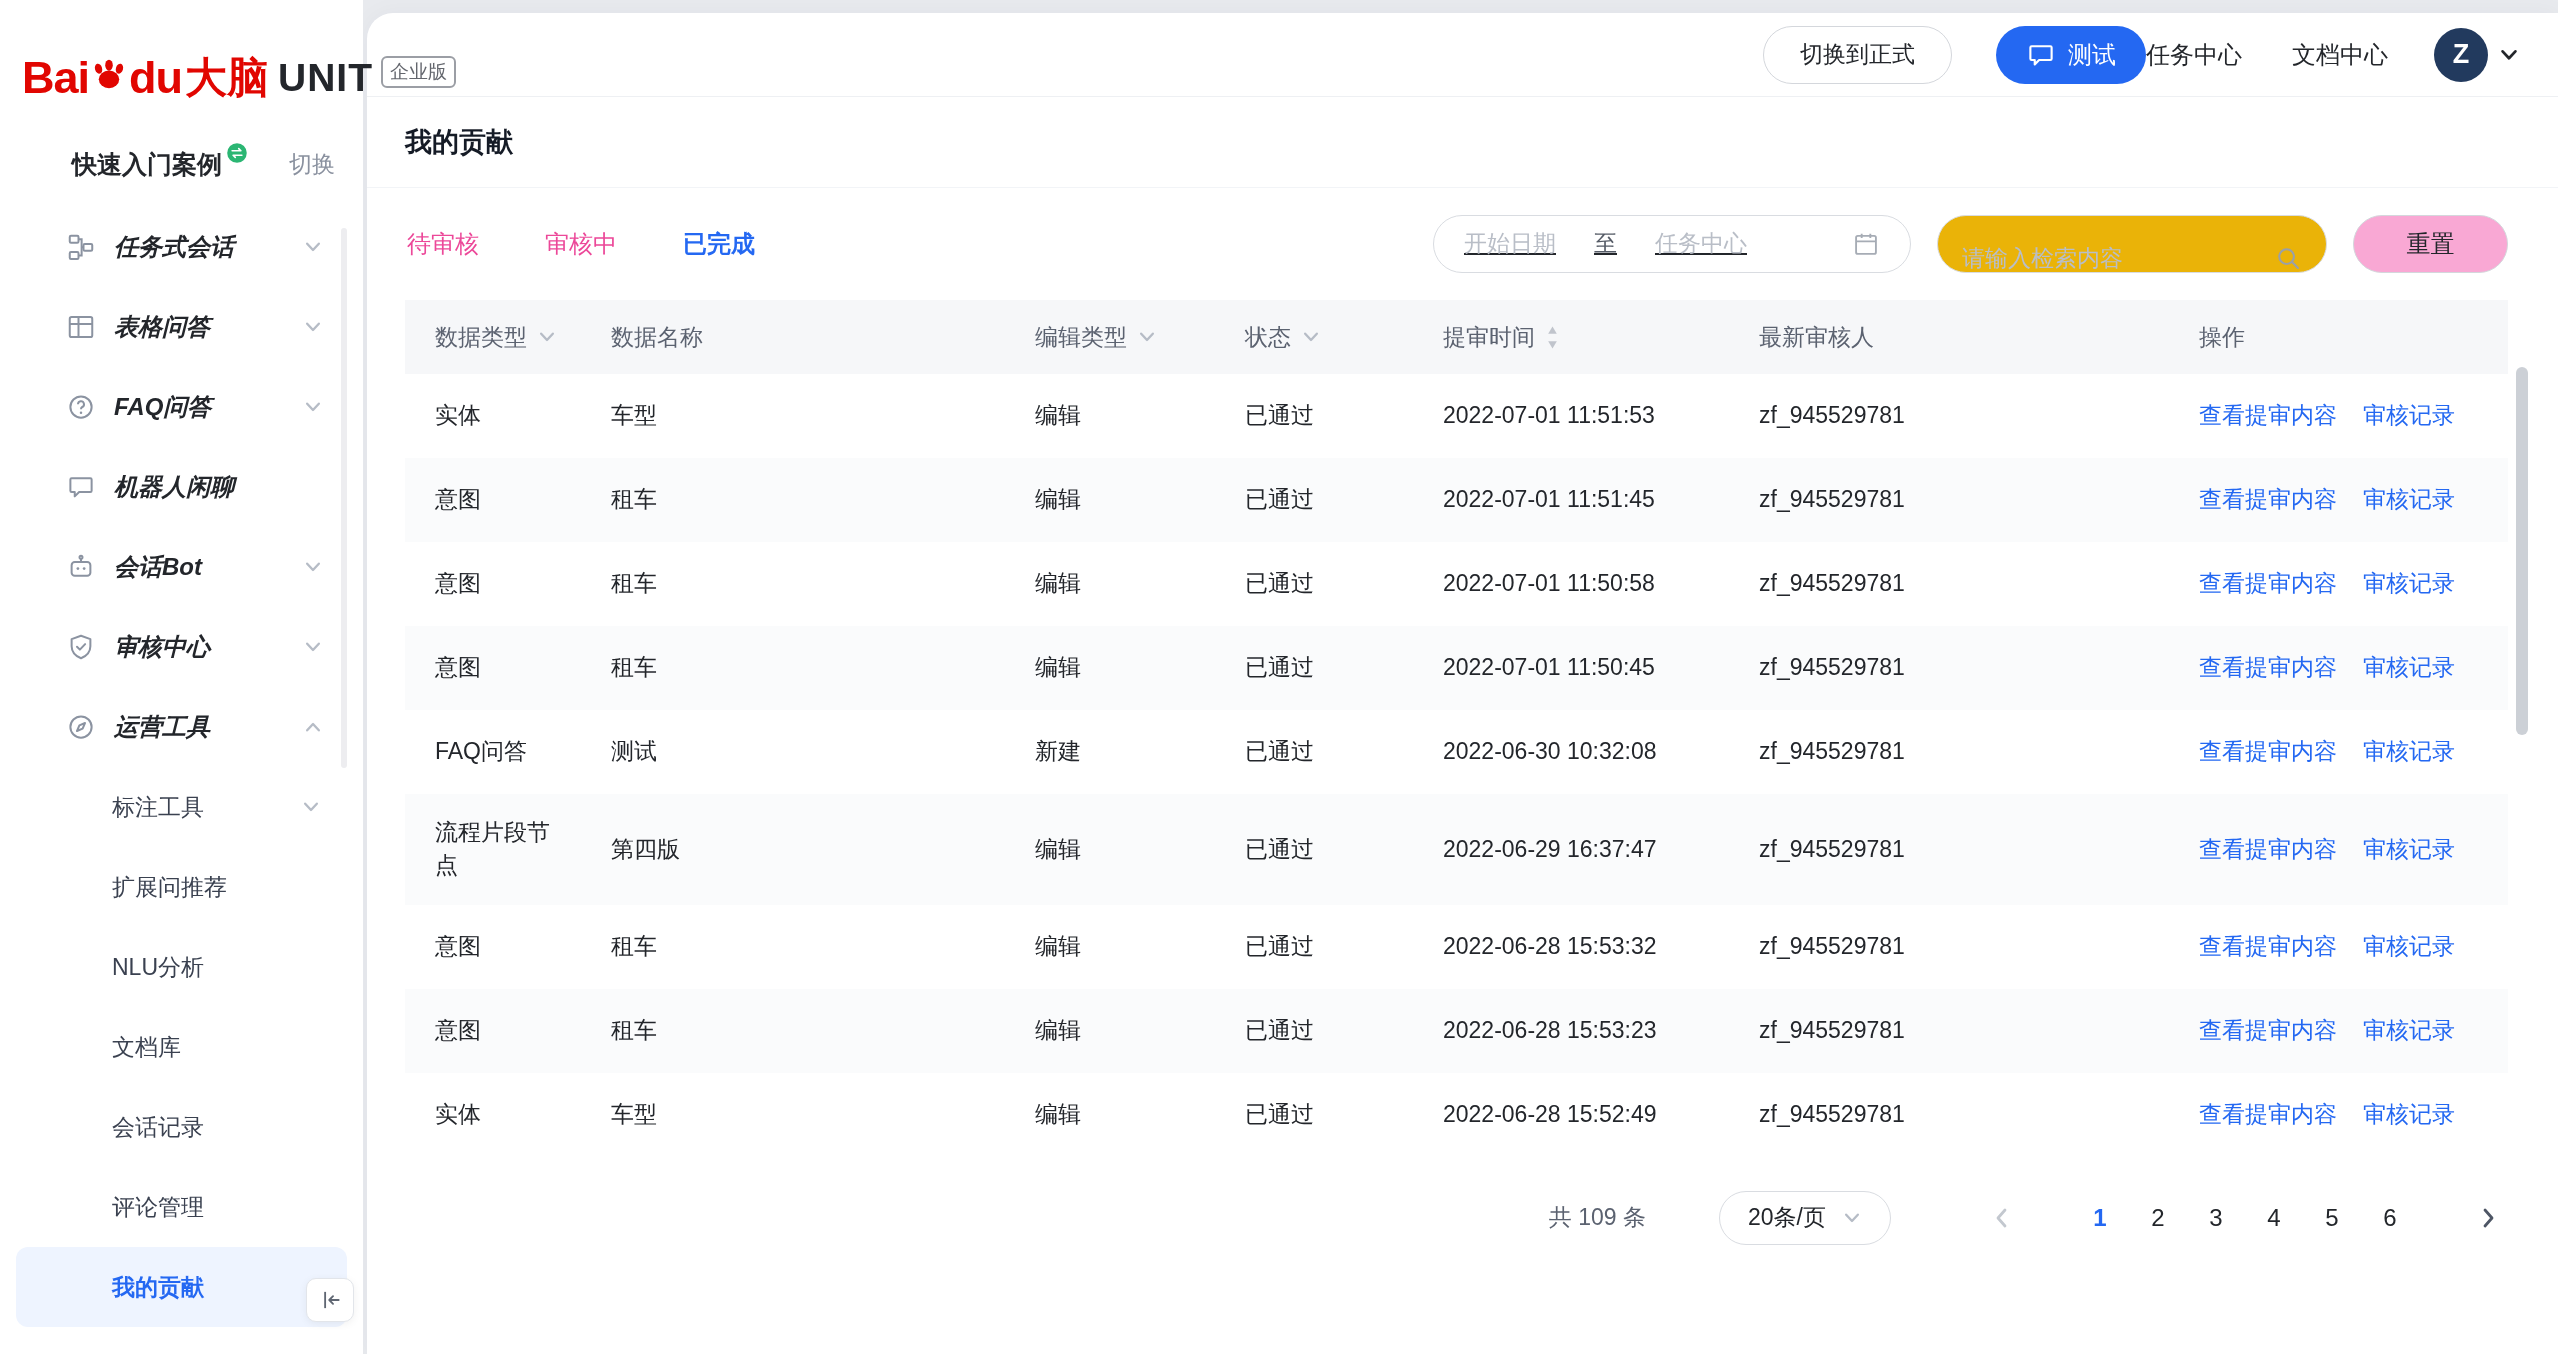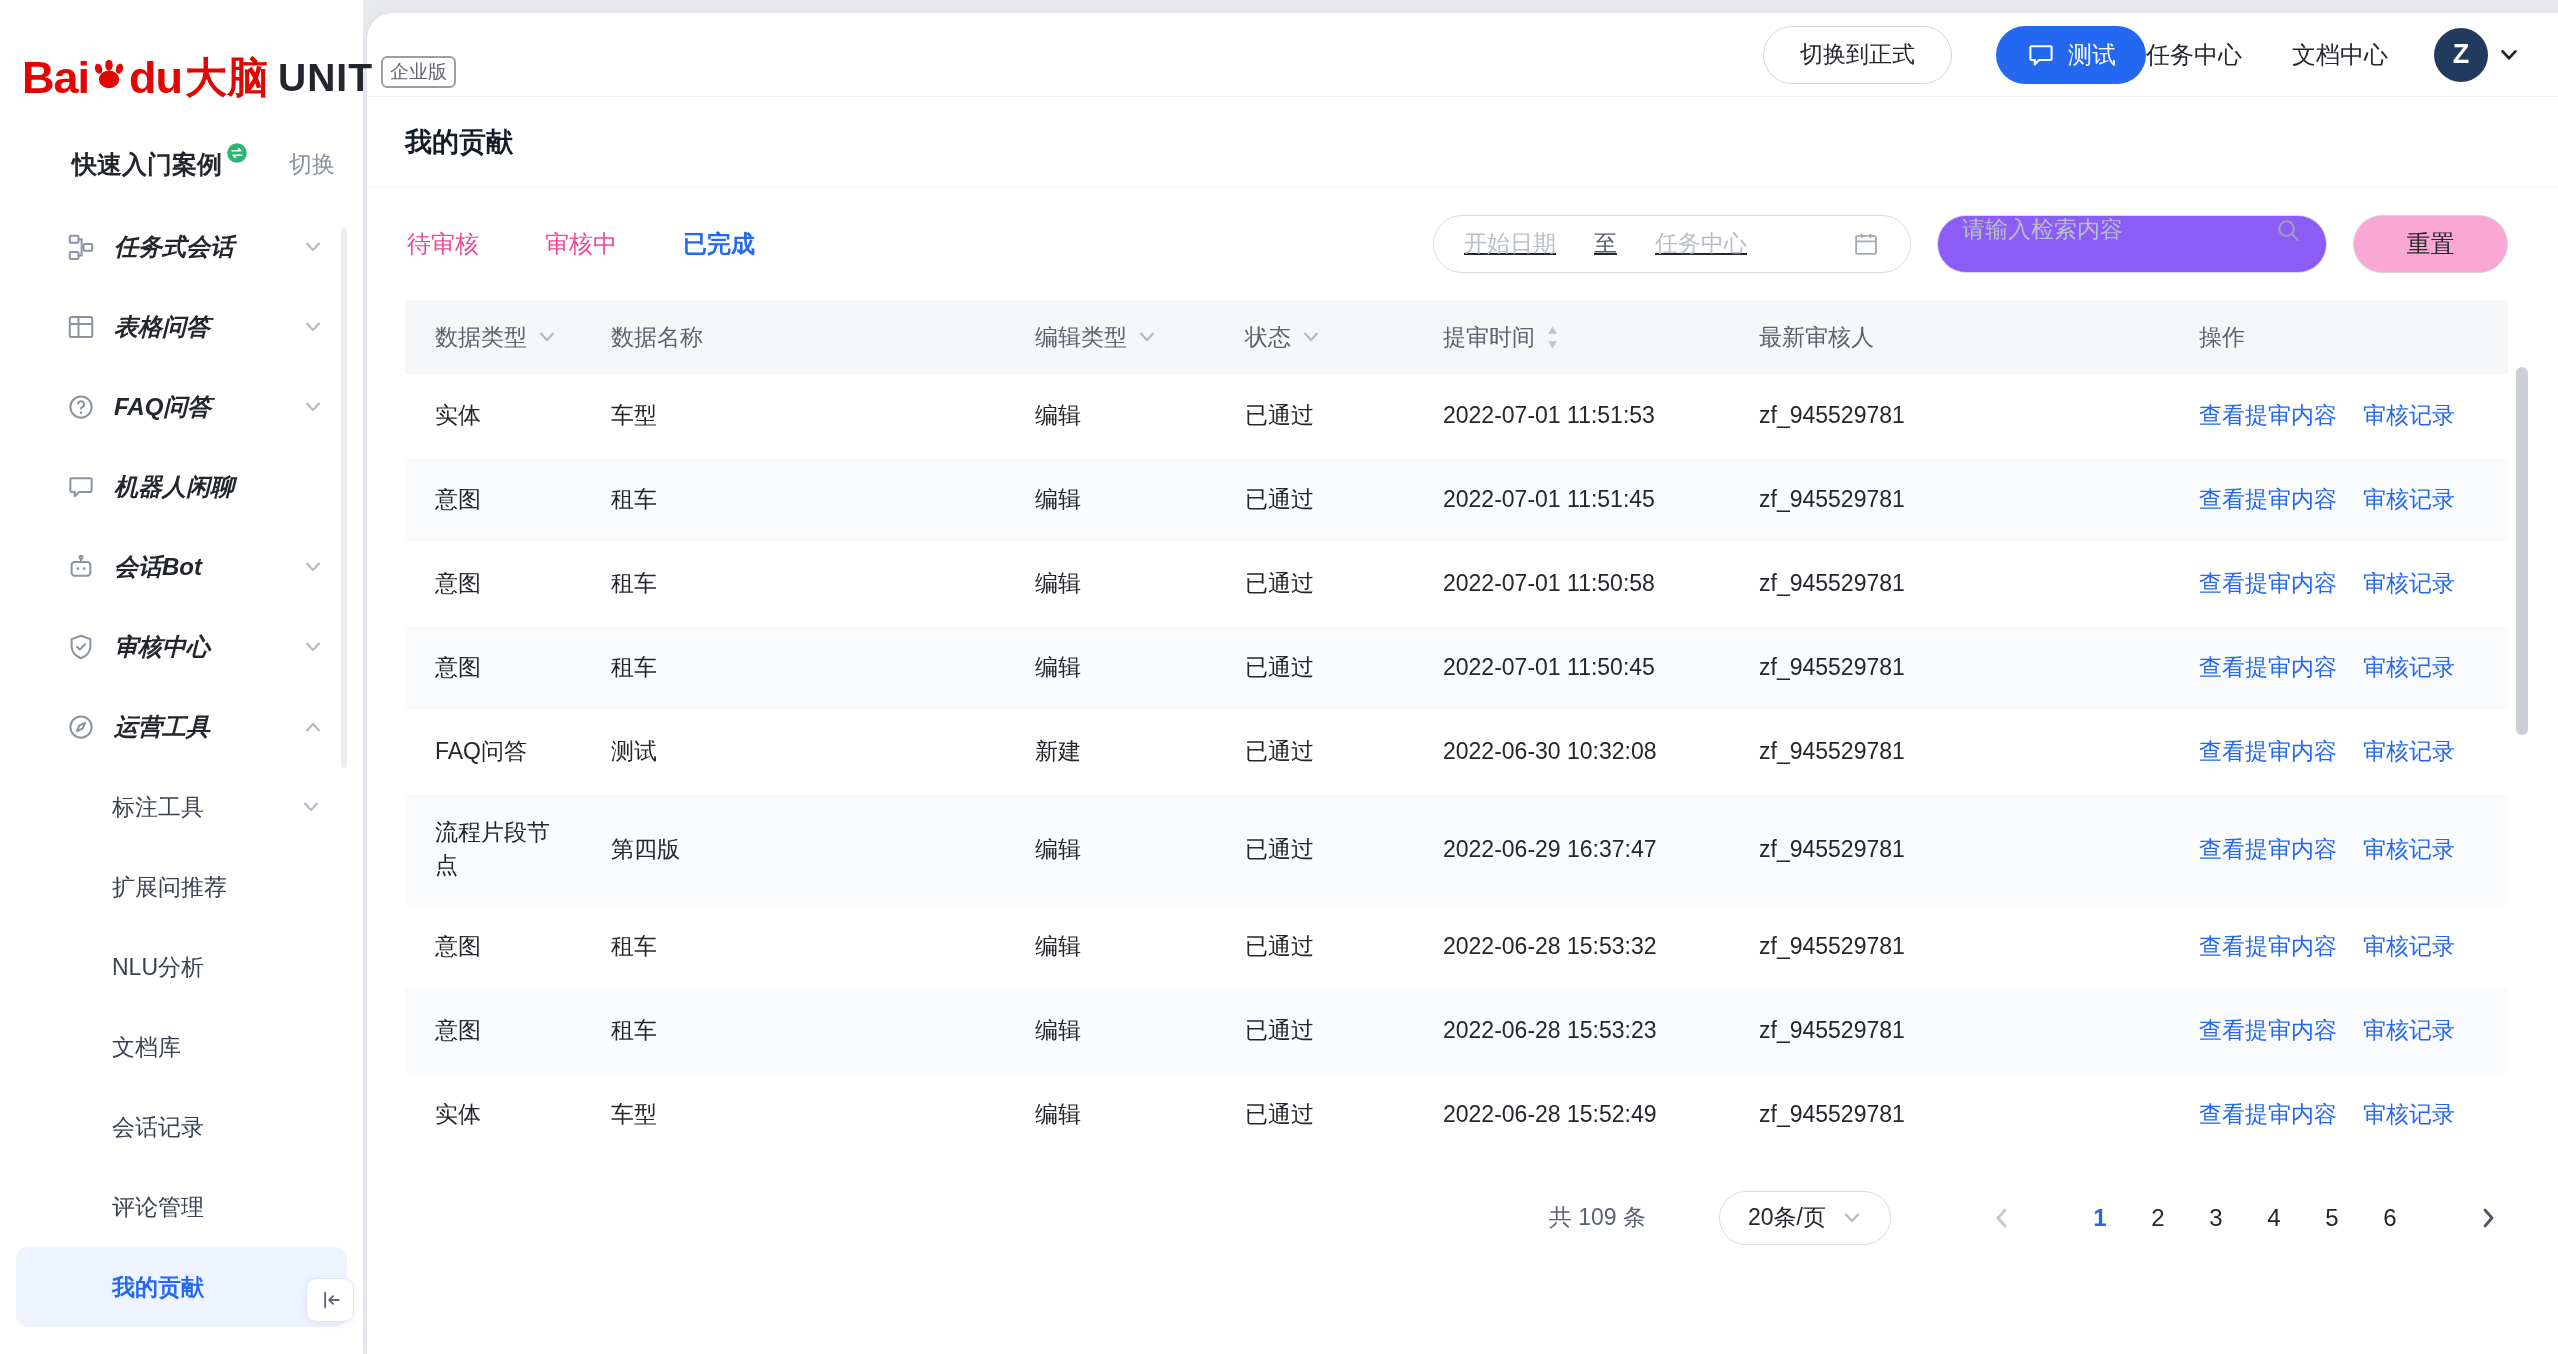--- a/index.html
+++ b/index.html
@@ -60,21 +60,21 @@
 
   .toolbar{display:flex;align-items:center;padding:25px 50px 0 40px;height:86px;}
   .tabs{display:flex;gap:66px;}
   .tab{font-size:24px;color:#ec4899;cursor:pointer;}
   .tab.active{color:var(--accent);font-weight:600;}
   .filters{margin-left:auto;display:flex;align-items:center;gap:26px;}
   .date-range{width:478px;height:58px;border:1px solid #d9dce1;border-radius:29px;display:flex;align-items:center;padding:0 30px;font-size:23px;cursor:pointer;background:#fff;text-decoration:underline;}
   .date-range .ph{color:#b9bec7;}
   .date-range .to{color:#555b66;margin:0 38px;}
   .date-range .cal{margin-left:auto;display:inline-flex;}
-  .search-box{width:390px;height:58px;border:1px solid #d9dce1;border-radius:29px;display:flex;align-items:flex-start;padding:0 24px;background:#8b5cf6;}
+  .search-box{width:390px;height:58px;border:1px solid #d9dce1;border-radius:29px;display:flex;align-items:flex-end;padding:0 24px;background:#eab308;}
   .search-box input{border:none;outline:none;flex:1;font-size:23px;color:#23262b;background:transparent;min-width:0;}
   .search-box input::placeholder{color:#b9bec7;}
   .search-icn{display:inline-flex;margin-left:8px;}
   .btn-reset{width:155px;height:58px;border:1px solid #d4d7dc;border-radius:29px;background:#f9a8d4;font-size:24px;color:#23262b;cursor:pointer;}
 
   
   .table{margin:26px 50px 0 38px;}
   .thead,.tr{display:grid;grid-template-columns:176px 424px 210px 198px 316px 440px 1fr;}
   .thead{background:#f6f7f9;height:74px;align-items:center;}
   .th{display:flex;align-items:center;padding-left:30px;font-size:23px;color:#5b6270;gap:10px;}

